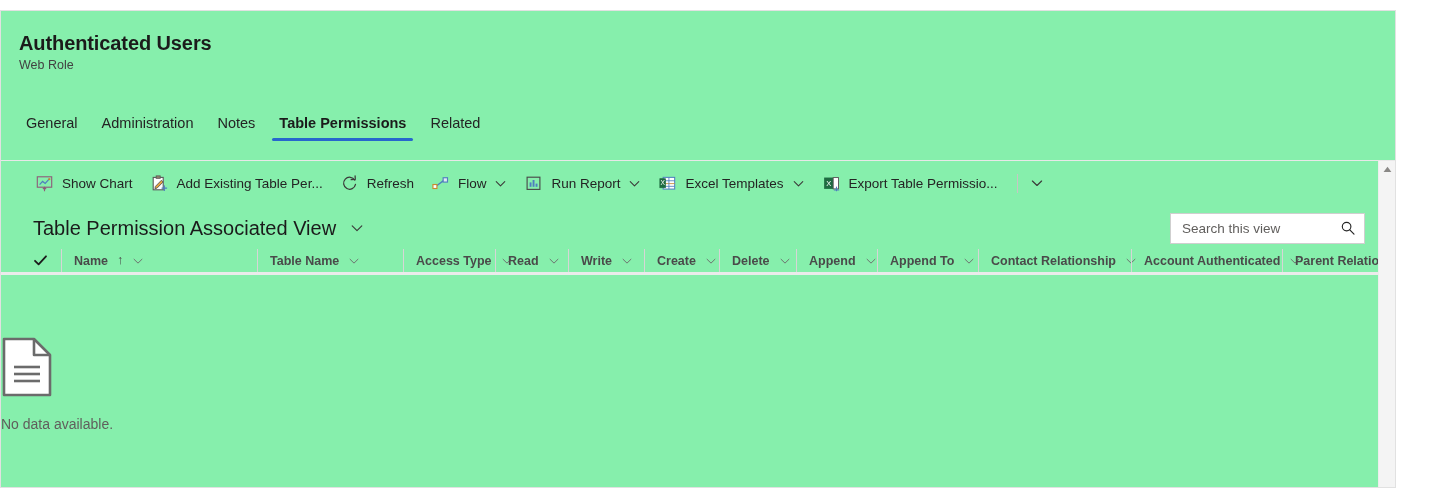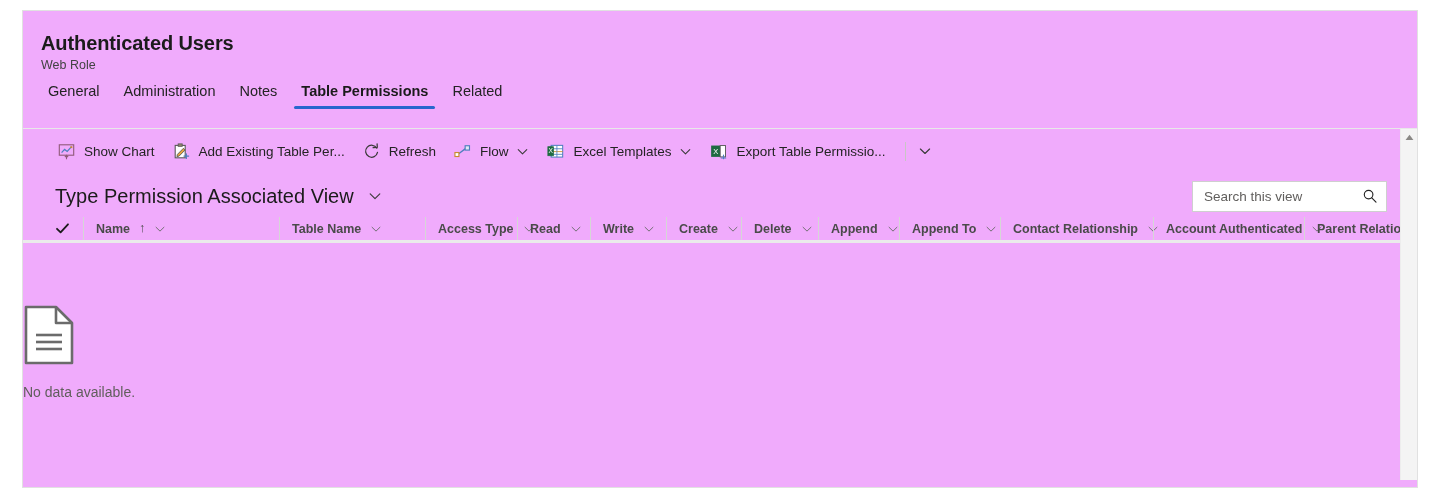--- a/index.html
+++ b/index.html
@@ -7,25 +7,25 @@
   html, body {
     width: 1430px;
     height: 500px;
     background: #ffffff;
     font-family: "Liberation Sans", sans-serif;
     overflow: hidden;
   }
 
   #app {
     position: absolute;
-    left: 22px;
+    left: 0;
     top: 10px;
     width: 1396px;
     height: 478px;
-    background: #f0abfc;
+    background: #86efac;
     border: 1px solid #e1e1e1;
     overflow: hidden;
   }
 
   
   .form-header {
     padding: 20px 0 0 18px;
   }
   .record-title {
     font-size: 20px;
@@ -39,21 +39,21 @@
     color: #424242;
     margin-top: 3px;
     line-height: 15px;
   }
 
   
   .tab-strip {
     display: flex;
     align-items: flex-end;
     padding-left: 18px;
-    margin-top: 4px;
+    margin-top: 36px;
     height: 32px;
   }
   .tab {
     position: relative;
     font-size: 14.5px;
     color: #242424;
     padding: 0 9px 9px 9px;
     margin-right: 6px;
     cursor: pointer;
     white-space: nowrap;
@@ -342,20 +342,36 @@
           </span>
           <span>Flow</span>
           <span class="caret">
             <svg width="13" height="13" viewBox="0 0 14 14" aria-hidden="true">
               <path d="M2.4 5 L7 9.5 L11.6 5" fill="none" stroke="#3b3a39" stroke-width="1.15" stroke-linecap="round" stroke-linejoin="round"></path>
             </svg>
           </span>
         </div>
         <div class="cmd">
           <span class="cmd-ico">
+            <svg width="17" height="17" viewBox="0 0 17 17">
+              <rect x="2.1" y="2.2" width="12.8" height="12.2" fill="none" stroke="#4a4a4a" stroke-width="1.15"></rect>
+              <rect x="4.6" y="7.4" width="1.9" height="4.4" fill="#4f7fbf"></rect>
+              <rect x="7.6" y="5" width="1.9" height="6.8" fill="#4f7fbf"></rect>
+              <rect x="10.6" y="8.6" width="1.9" height="3.2" fill="#4f7fbf"></rect>
+            </svg>
+          </span>
+          <span>Run Report</span>
+          <span class="caret">
+            <svg width="13" height="13" viewBox="0 0 14 14" aria-hidden="true">
+              <path d="M2.4 5 L7 9.5 L11.6 5" fill="none" stroke="#3b3a39" stroke-width="1.15" stroke-linecap="round" stroke-linejoin="round"></path>
+            </svg>
+          </span>
+        </div>
+        <div class="cmd">
+          <span class="cmd-ico">
             <svg width="18" height="17" viewBox="0 0 18 17">
               <rect x="4.4" y="2" width="12.2" height="12.4" fill="#ffffff" stroke="#4f7fbf" stroke-width="1.1"></rect>
               <line x1="4.4" y1="5.6" x2="16.6" y2="5.6" stroke="#4f7fbf" stroke-width="0.9"></line>
               <line x1="4.4" y1="8.6" x2="16.6" y2="8.6" stroke="#c98b2e" stroke-width="0.9"></line>
               <line x1="4.4" y1="11.5" x2="16.6" y2="11.5" stroke="#4f7fbf" stroke-width="0.9"></line>
               <line x1="10.5" y1="2" x2="10.5" y2="14.4" stroke="#4f7fbf" stroke-width="0.9"></line>
               <rect x="0.9" y="3.4" width="6" height="9.6" fill="#1e6b41" stroke="#1e6b41" stroke-width="0.7"></rect>
               <text x="3.9" y="10.6" font-family="Liberation Sans, sans-serif" font-size="7" fill="#ffffff" text-anchor="middle">X</text>
             </svg>
           </span>
@@ -379,21 +395,21 @@
         </div>
         <div class="cmd-sep"></div>
         <div class="overflow-cmd">
           <svg width="14" height="14" viewBox="0 0 14 14" aria-hidden="true">
             <path d="M2.4 5 L7 9.5 L11.6 5" fill="none" stroke="#3b3a39" stroke-width="1.15" stroke-linecap="round" stroke-linejoin="round"></path>
           </svg>
         </div>
       </div>
 
     <div class="view-row">
-      <div class="view-title">Type Permission Associated View</div>
+      <div class="view-title">Table Permission Associated View</div>
       <span class="view-caret">
         <svg width="14" height="14" viewBox="0 0 14 14" aria-hidden="true">
           <path d="M2.2 4.9 L7 9.6 L11.8 4.9" fill="none" stroke="#3b3a39" stroke-width="1.15" stroke-linecap="round" stroke-linejoin="round"></path>
         </svg>
       </span>
 
       <div class="view-spacer"></div>
 
       <div class="search-box">
         <input type="text" placeholder="Search this view" style="">

